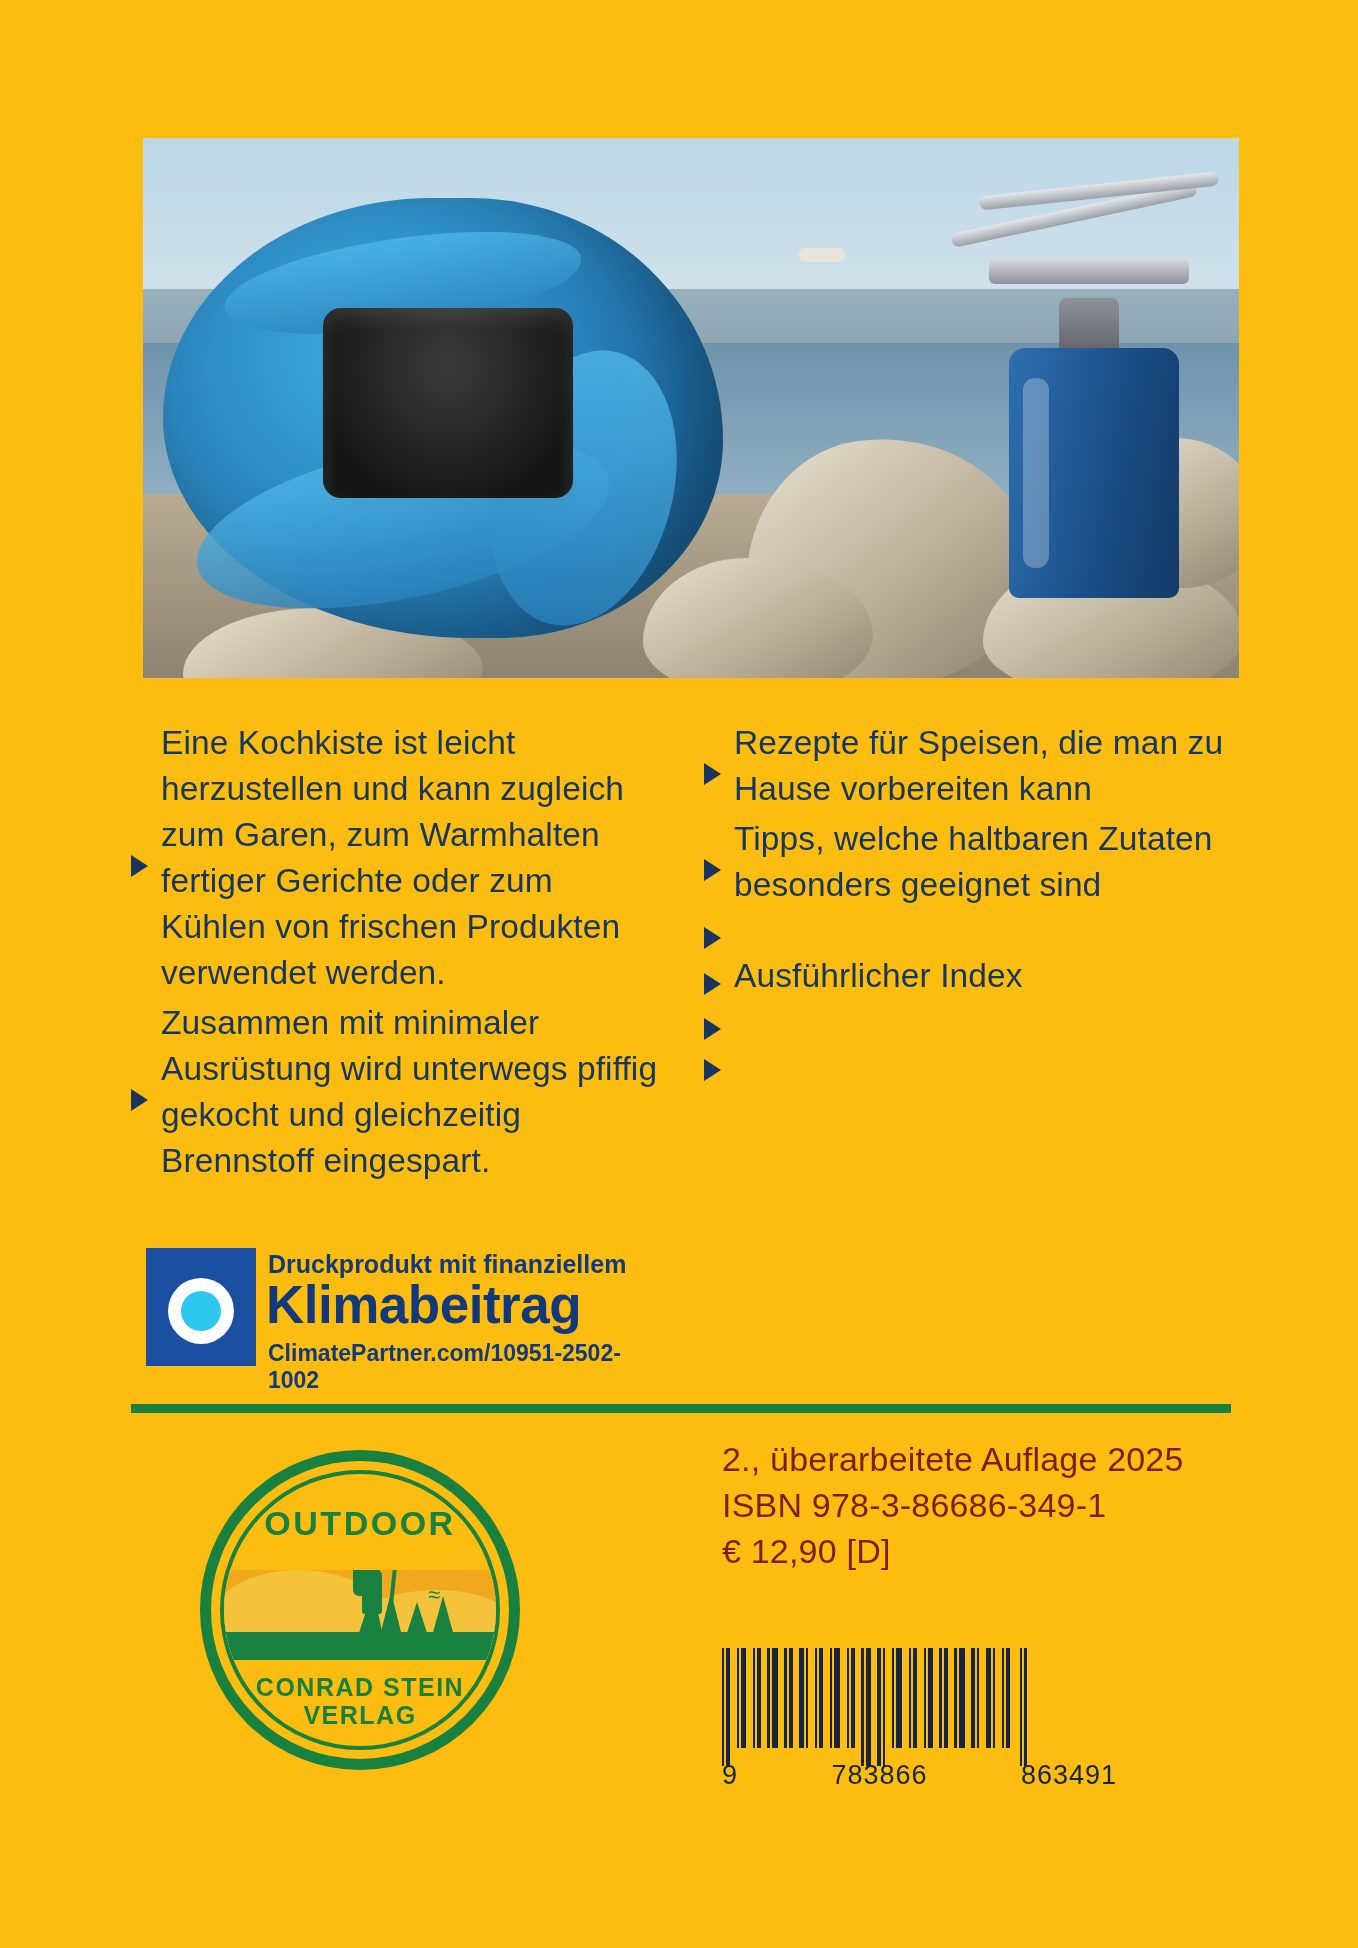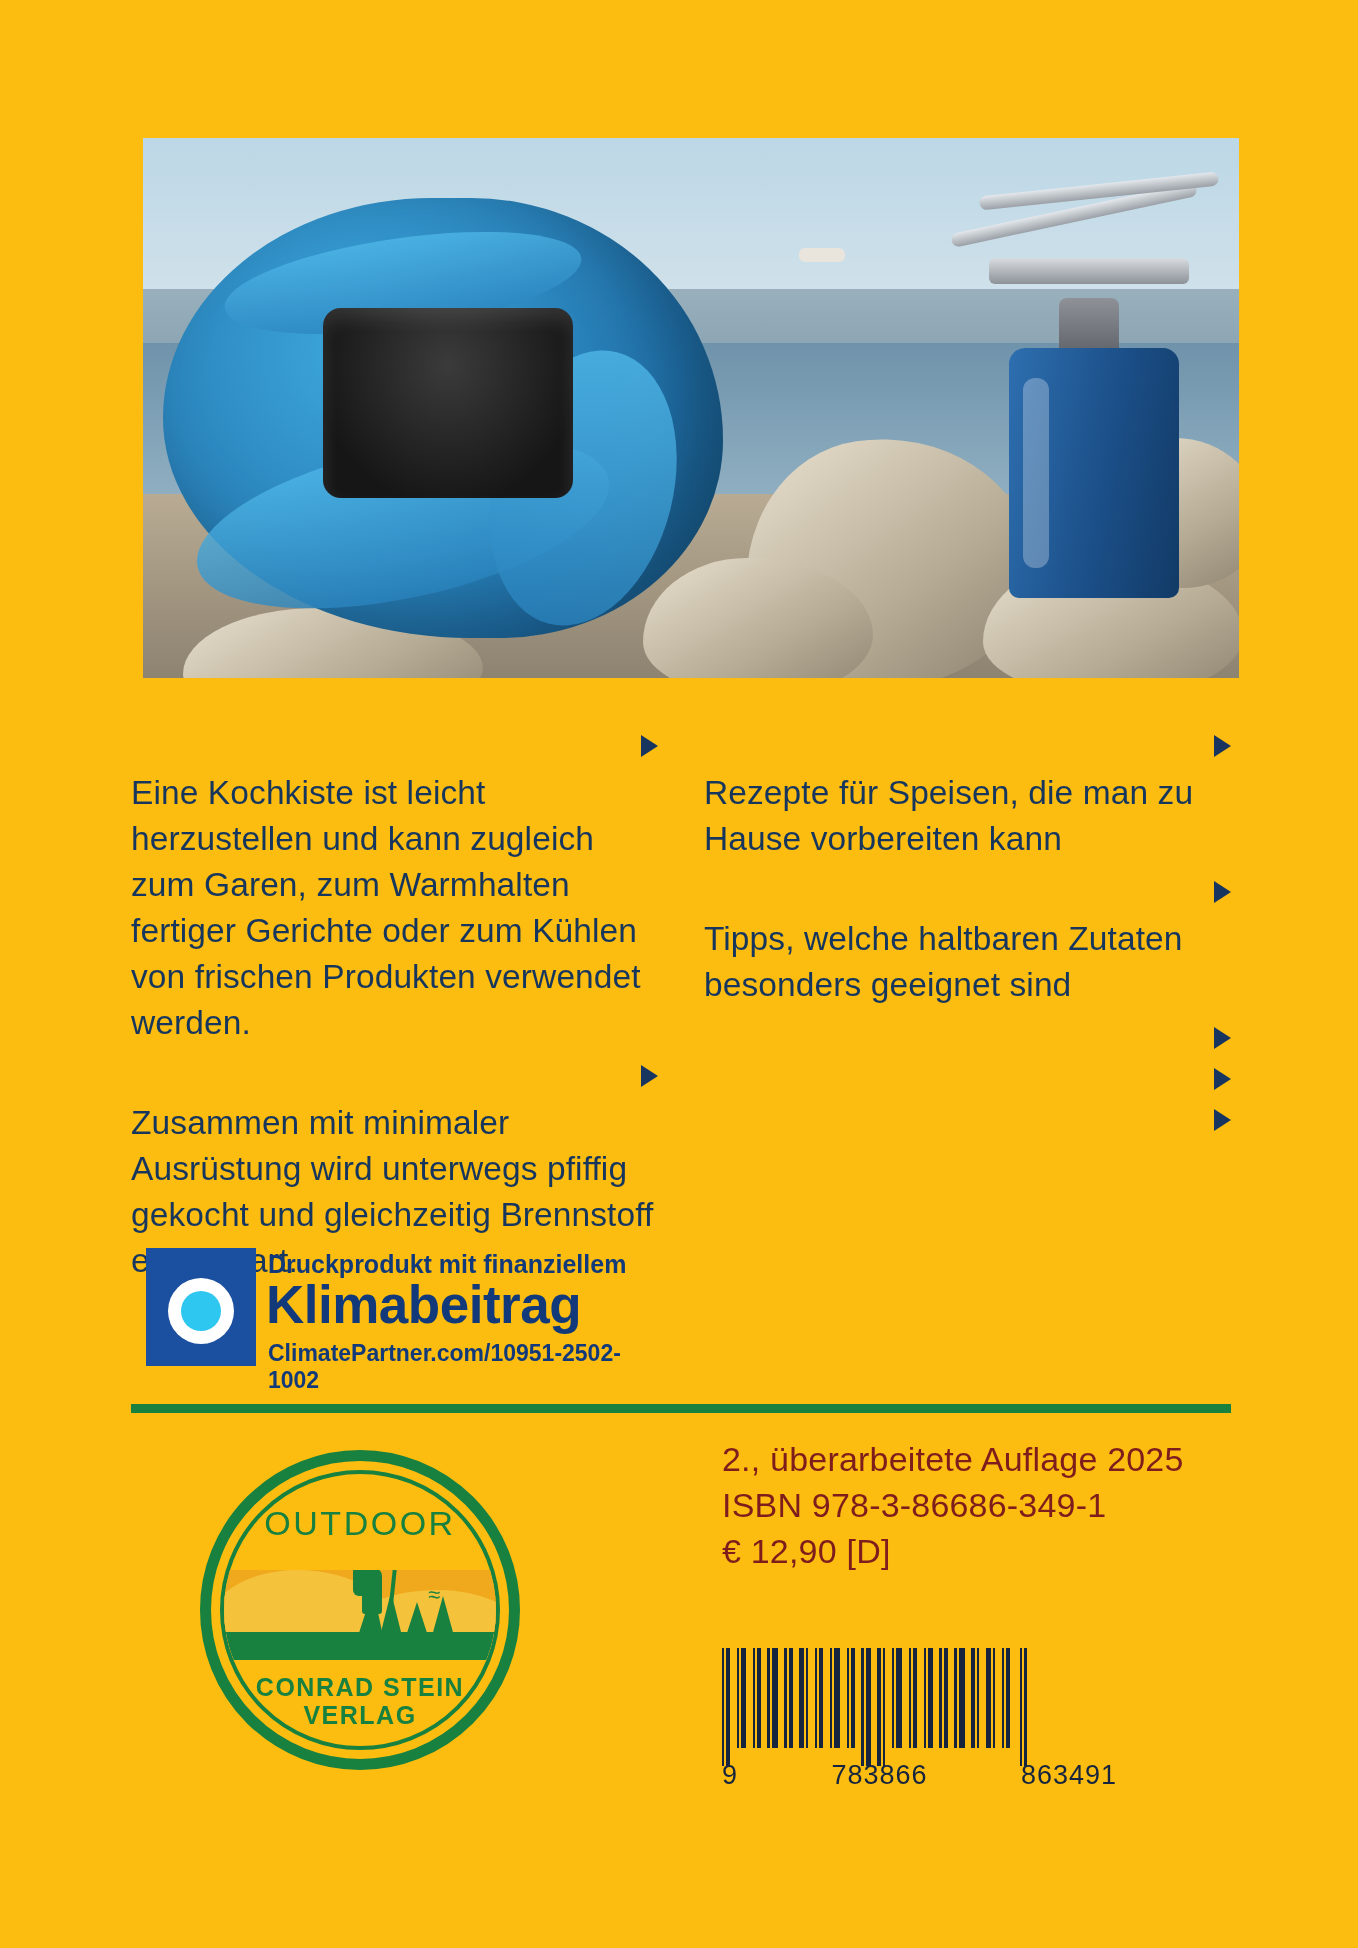--- a/index.html
+++ b/index.html
@@ -117,24 +117,23 @@
     position: absolute;
     left: 131px;
     top: 720px;
     width: 1100px;
     display: flex;
     gap: 46px;
   }
   .col { width: 527px; }
   .bullet {
     display: flex;
-    align-items: flex-end;
+    align-items: center;
     gap: 13px;
     margin-bottom: 4px;
-    flex-direction: column;
   }
   .tri {
     flex: 0 0 auto;
     width: 0; height: 0;
     margin-top: 15px;
     border-left: 17px solid #18355f;
     border-top: 11px solid transparent;
     border-bottom: 11px solid transparent;
   }
   .btxt {
@@ -199,21 +198,21 @@
   .badge .inner {
     position: absolute; inset: 9px;
     border-radius: 50%;
     border: 4px solid #18813f;
     overflow: hidden;
     background: #fcbd10;
   }
   .badge .brandline {
     position: absolute; left: 0; right: 0; top: 30px;
     text-align: center;
-    font-size: 34px; font-weight: 400; letter-spacing: 2.5px;
+    font-size: 34px; font-weight: 700; letter-spacing: 2.5px;
     color: #18813f;
   }
   .badge .scene {
     position: absolute; left: 0; right: 0; bottom: 86px; top: 96px;
     background: linear-gradient(#f0a81c, #f0a81c);
     overflow: hidden;
   }
   .badge .mount {
     position: absolute; left: -20px; bottom: 0; width: 200px; height: 90px;
     background: #f5c23c;
@@ -353,20 +352,24 @@
       </div>
       <div class="bullet">
         <span class="tri"></span>
         <span class="btxt">Tipps, welche haltbaren Zutaten besonders geeignet sind</span>
       </div>
       <div class="bullet">
         <span class="tri"></span>
       </div>
       <div class="bullet">
         <span class="tri"></span>
+        <span class="btxt">Ausführlicher Index</span>
+      </div>
+      <div class="bullet">
+        <span class="tri"></span>
       </div>
       <div class="bullet">
         <span class="tri"></span>
       </div>
     </div>
   </div>
 
   <div class="klima">
     <div class="blue">
       <div class="ring"></div>

